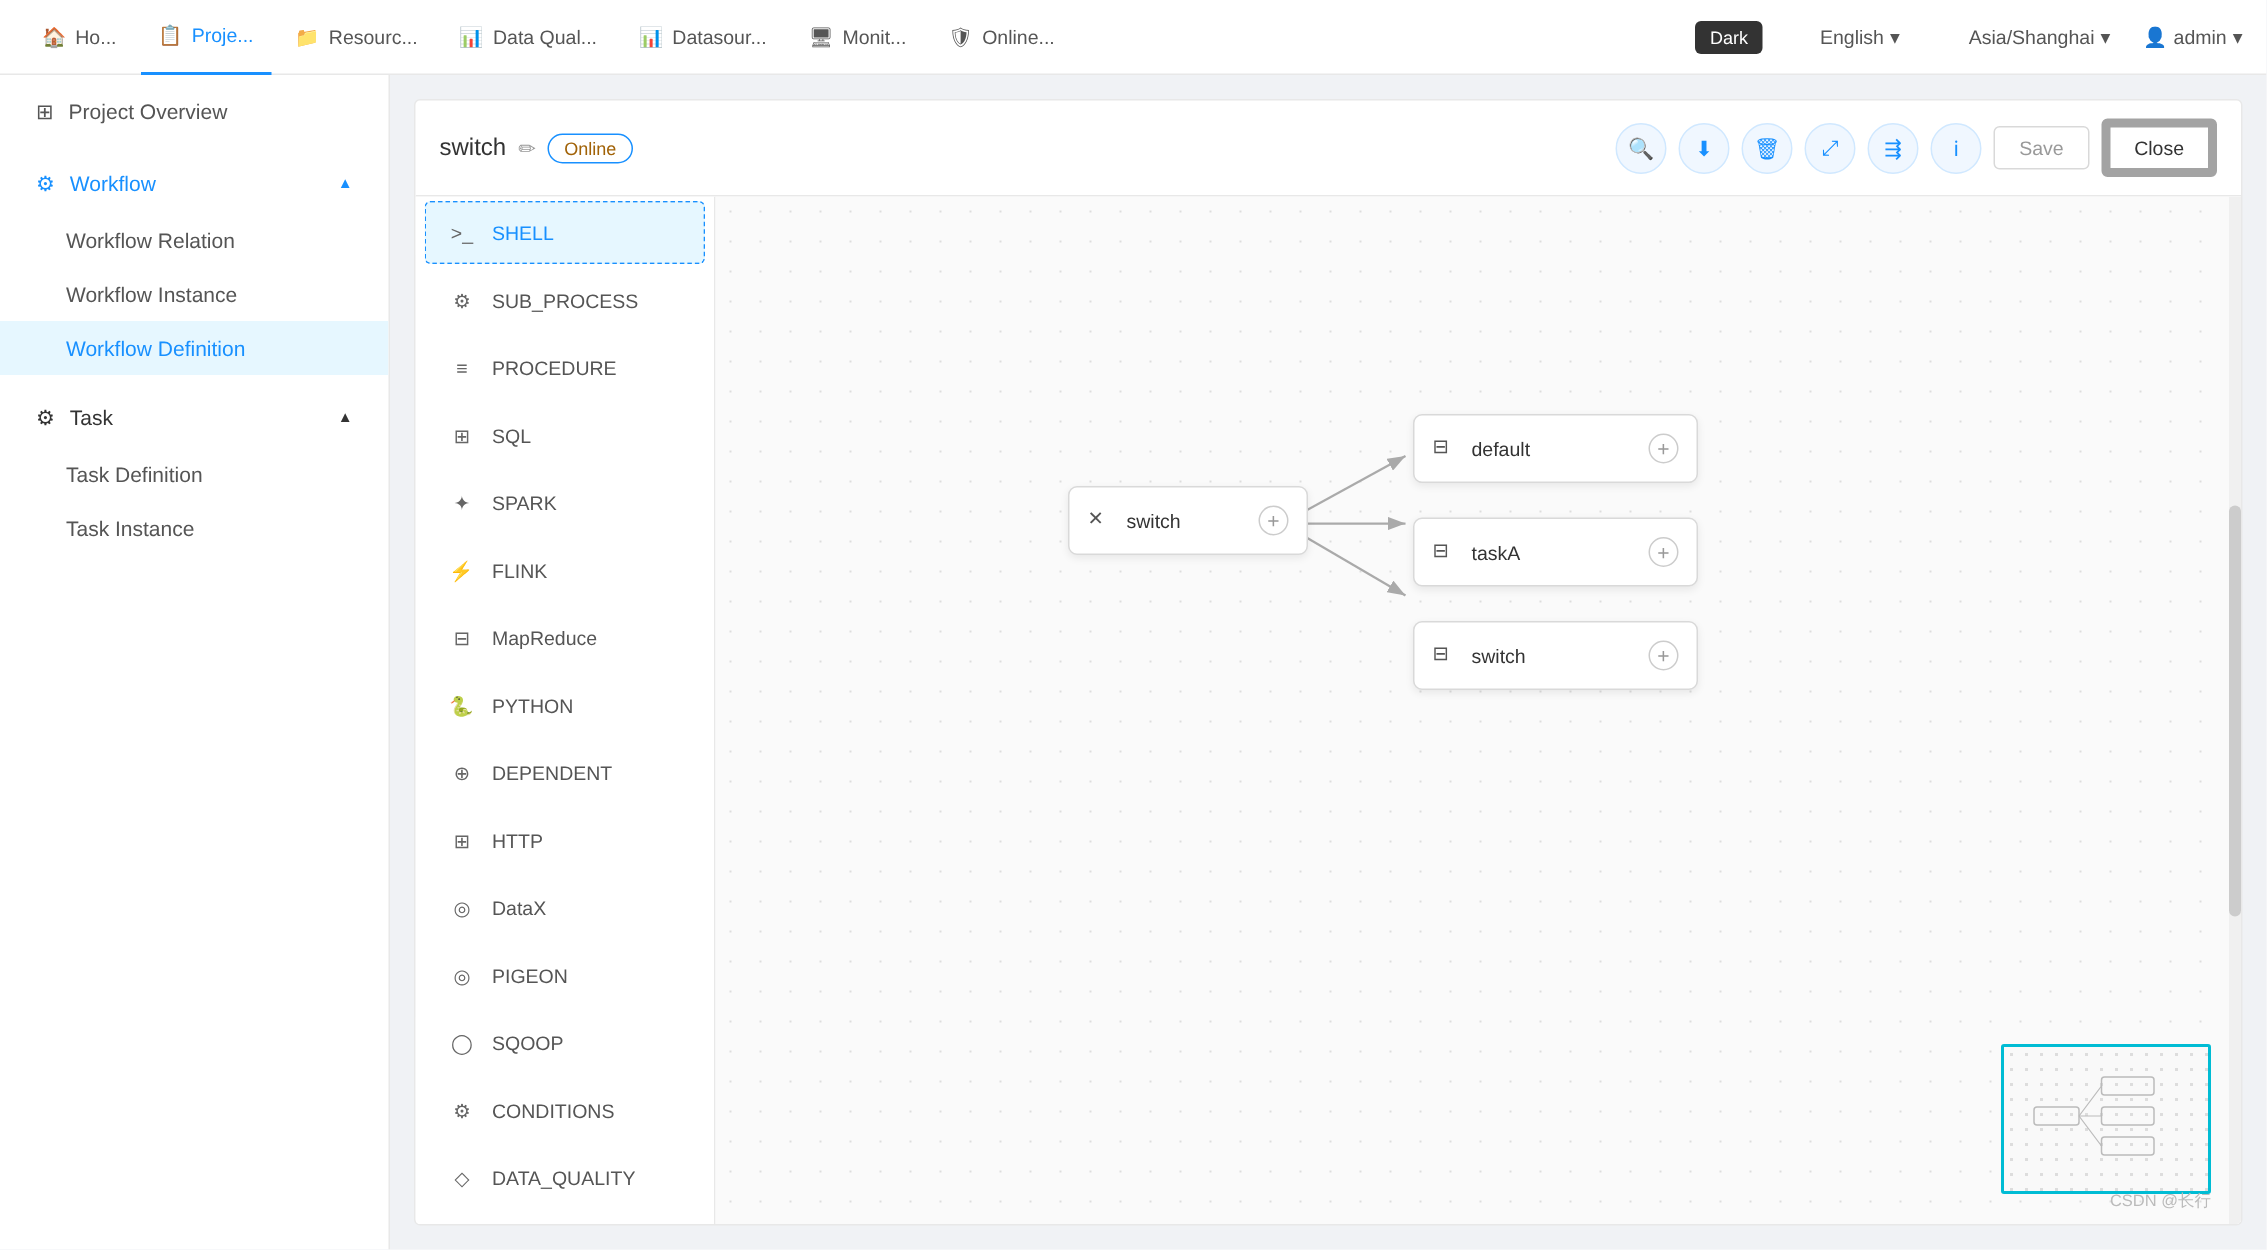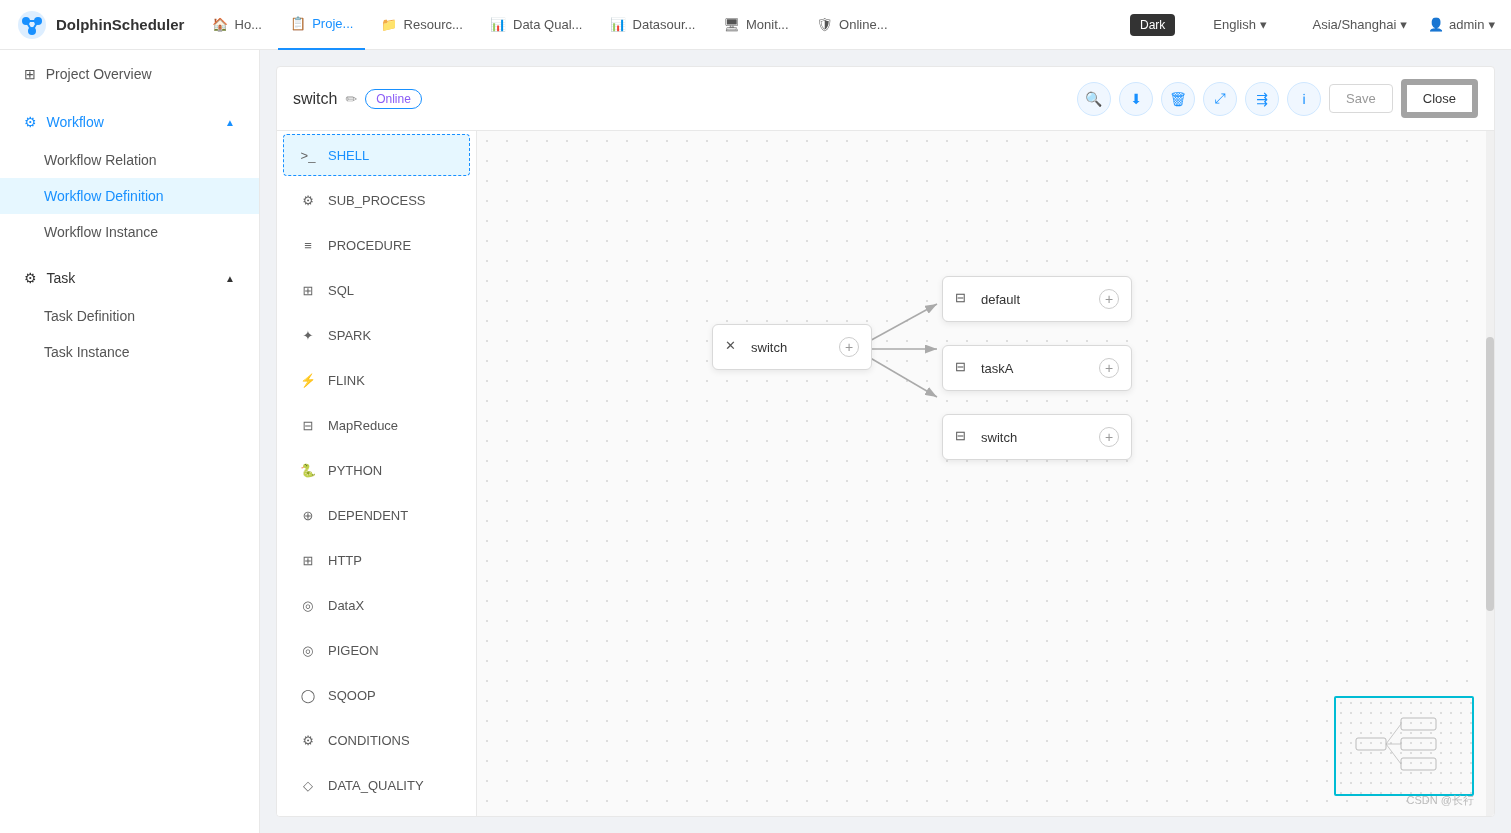--- a/index.html
+++ b/index.html
@@ -63,21 +63,21 @@
       border: 1px solid #e8e8e8; display: flex; flex-direction: column;
       overflow: hidden; position: relative;
     }
     .canvas-toolbar {
       display: flex; align-items: center; padding: 12px 16px;
       border-bottom: 1px solid #e8e8e8; gap: 8px;
     }
     .canvas-title { font-size: 16px; font-weight: 500; color: #333; }
     .edit-icon { color: #999; cursor: pointer; font-size: 14px; }
     .status-badge {
-      background: #fff; border: 1px solid #1890ff; color: #8b5cf6;
+      background: #fff; border: 1px solid #1890ff; color: #a16207;
       border-radius: 10px; padding: 2px 10px; font-size: 12px;
     }
     .toolbar-spacer { flex: 1; }
     .toolbar-btn {
       width: 34px; height: 34px; border-radius: 50%;
       background: #f0f7ff; border: 1px solid #d0e8ff;
       display: flex; align-items: center; justify-content: center;
       cursor: pointer; color: #1890ff; font-size: 14px;
     }
     .save-btn {
@@ -155,32 +155,20 @@
     
     .watermark {
       position: absolute; bottom: 8px; right: 20px;
       font-size: 11px; color: #bbb;
     }
   </style>
 </head>
 <body>
 
 <nav class="topnav">
-  <div class="topnav-logo">
-    <svg class="topnav-logo-icon" viewBox="0 0 32 32">
-      <circle cx="16" cy="16" r="14" fill="#1890ff" opacity="0.15"></circle>
-      <circle cx="10" cy="12" r="4" fill="#1890ff"></circle>
-      <circle cx="22" cy="12" r="4" fill="#1890ff"></circle>
-      <circle cx="16" cy="22" r="4" fill="#1890ff"></circle>
-      <line x1="10" y1="12" x2="22" y2="12" stroke="#1890ff" stroke-width="2"></line>
-      <line x1="10" y1="12" x2="16" y2="22" stroke="#1890ff" stroke-width="2"></line>
-      <line x1="22" y1="12" x2="16" y2="22" stroke="#1890ff" stroke-width="2"></line>
-    </svg>
-    <span class="topnav-logo-text">DolphinScheduler</span>
-  </div>
   <div class="topnav-item">
     <span>🏠</span>
     <span>Ho...</span>
   </div>
   <div class="topnav-item active">
     <span>📋</span>
     <span>Proje...</span>
   </div>
   <div class="topnav-item">
     <span>📁</span>
@@ -232,25 +220,25 @@
     </div>
     <div class="sidebar-section">
       <div class="sidebar-item parent open">
         <span>⚙</span>
         <span>Workflow</span>
         <span class="caret">▲</span>
       </div>
       <div class="sidebar-sub-item">
         <span>Workflow Relation</span>
       </div>
+      <div class="sidebar-sub-item">
+        <span>Workflow Instance</span>
+      </div>
       <div class="sidebar-sub-item active">
         <span>Workflow Definition</span>
-      </div>
-      <div class="sidebar-sub-item">
-        <span>Workflow Instance</span>
       </div>
     </div>
     <div class="sidebar-section">
       <div class="sidebar-item parent">
         <span>⚙</span>
         <span>Task</span>
         <span class="caret">▲</span>
       </div>
       <div class="sidebar-sub-item">
         <span>Task Definition</span>

